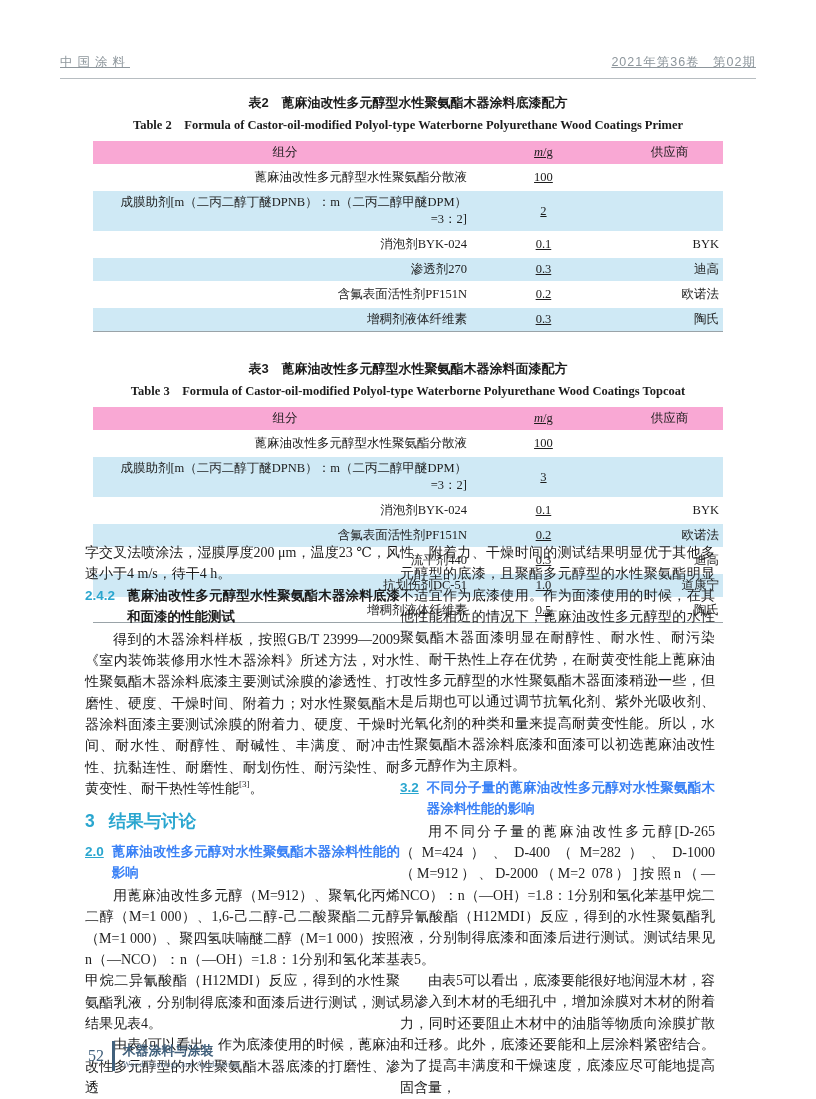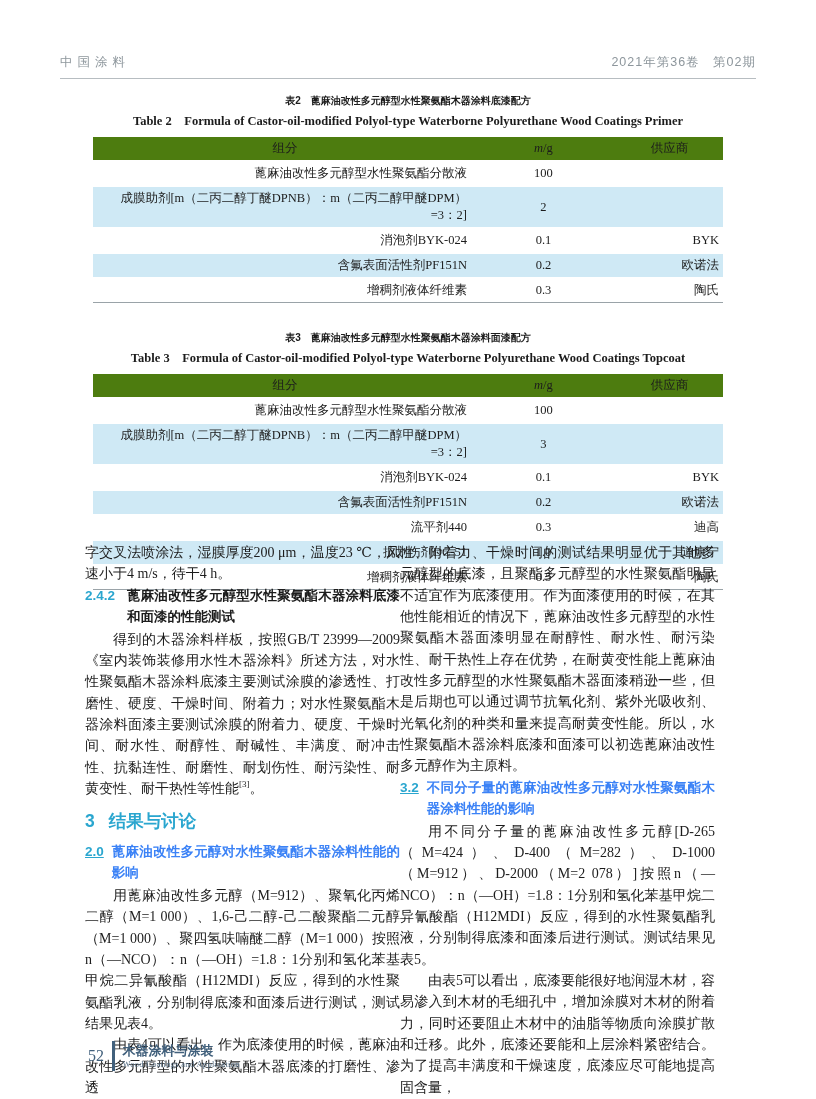--- a/index.html
+++ b/index.html
@@ -12,54 +12,55 @@
     color: #1c1c1c;
   }
   
   .page-header {
     position: absolute; top: 54px; left: 60px; right: 60px;
     display: flex; justify-content: space-between; align-items: flex-end;
     padding-bottom: 7px;
     border-bottom: 1px solid #b7bdc1;
     font-size: 12.5px; color: #8d969c;
     font-family: "Liberation Sans", "DejaVu Sans", sans-serif;
+    text-decoration: underline;
   }
   .page-header .journal { letter-spacing: 5px; }
   .page-header .issue { letter-spacing: 1px; }
 
   
   .tables-area { position: absolute; top: 84px; left: 0; right: 0; }
   .tbl-title-cn {
-    text-align: center; font-weight: bold; font-size: 10px;
+    text-align: center; font-weight: bold; font-size: 13px;
     font-family: "Liberation Sans", "DejaVu Sans", sans-serif;
     margin-top: 10px;
   }
   .tbl-title-en {
     text-align: center; font-weight: bold; font-size: 12.5px;
     font-family: "Liberation Serif", "DejaVu Serif", serif;
     margin-top: 5px; margin-bottom: 7px;
   }
   table.formula {
     width: 630px; margin: 0 auto;
     border-collapse: separate; border-spacing: 0;
     font-size: 12.5px;
     border-bottom: 1px solid #9aa3a8;
   }
   table.formula th, table.formula td {
     padding: 3px 4px; height: 20px; vertical-align: middle;
     border-top: 2px solid #ffffff;
   }
   table.formula thead th {
-    background: #4d7c0f; font-weight: normal; text-align: center;
+    background: #f9a8d4; font-weight: normal; text-align: center;
     border-top: none;
   }
   table.formula tbody tr:nth-child(even) td { background: #cfe9f5; }
   table.formula tbody tr:nth-child(odd)  td { background: #ffffff; }
   .c-comp { text-align: right; width: 60%; padding-left: 10px !important; }
-  .c-amt  { text-align: center; width: 23%; }
+  .c-amt  { text-align: center; width: 23%; text-decoration: underline; }
   .c-sup  { text-align: right; width: 17%; }
   .unit-i { font-style: italic; }
   .tbl-gap { height: 18px; }
 
   
   .body-columns {
     position: absolute; top: 542px; left: 85px; right: 85px;
     display: flex; gap: 0;
   }
   .col { width: 315px; font-size: 14px; line-height: 1.525; text-align: justify; }
@@ -131,20 +132,25 @@
         </tr>
       <tr>
           <td class="c-comp">成膜助剂[m（二丙二醇丁醚DPNB）：m（二丙二醇甲醚DPM）=3：2]</td>
           <td class="c-amt">2</td>
           <td class="c-sup"></td>
         </tr>
       <tr>
           <td class="c-comp">消泡剂BYK-024</td>
           <td class="c-amt">0.1</td>
           <td class="c-sup">BYK</td>
+        </tr>
+      <tr>
+          <td class="c-comp">渗透剂270</td>
+          <td class="c-amt">0.3</td>
+          <td class="c-sup">迪高</td>
         </tr>
       <tr>
           <td class="c-comp">含氟表面活性剂PF151N</td>
           <td class="c-amt">0.2</td>
           <td class="c-sup">欧诺法</td>
         </tr>
       <tr>
           <td class="c-comp">增稠剂液体纤维素</td>
           <td class="c-amt">0.3</td>
           <td class="c-sup">陶氏</td>

